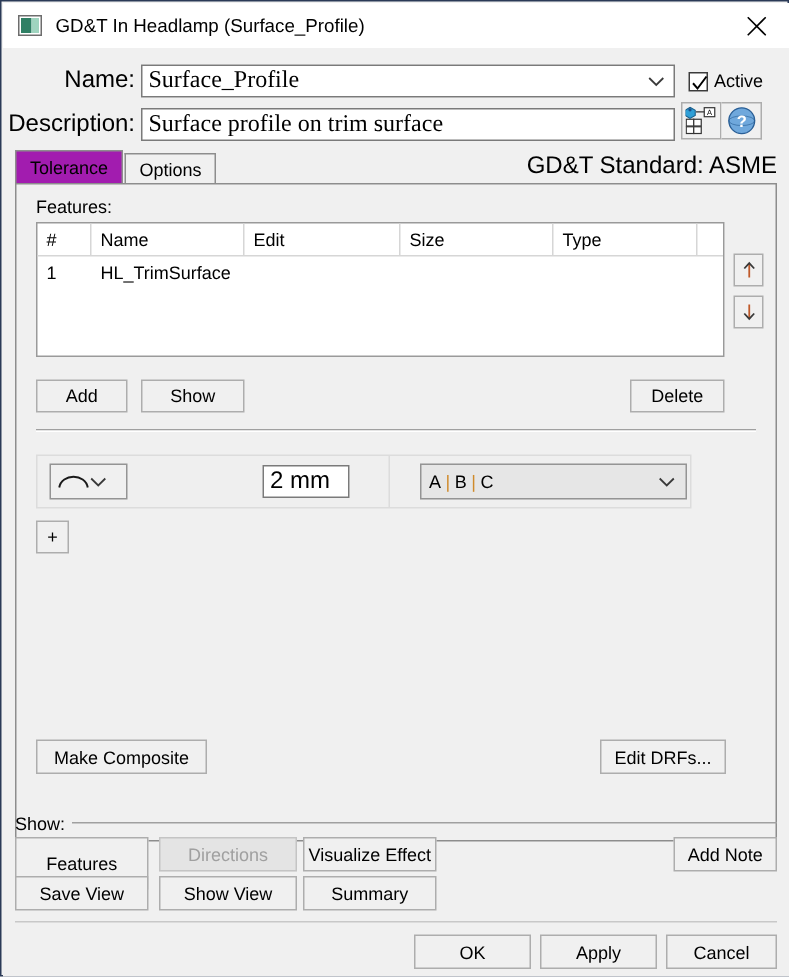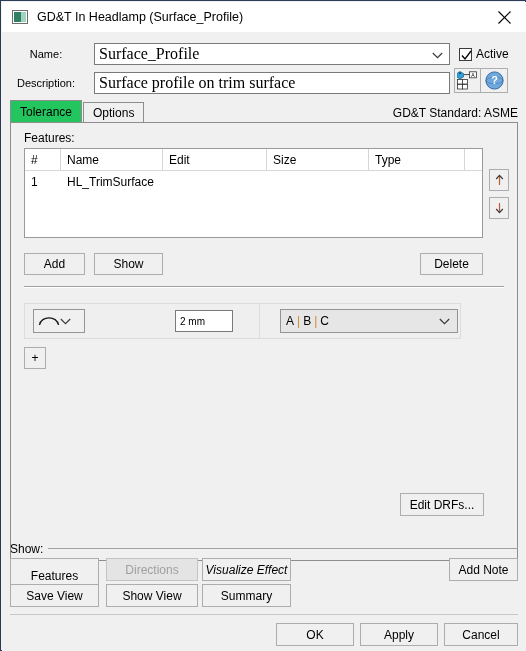--- a/index.html
+++ b/index.html
@@ -74,22 +74,22 @@
   .dlg-body {
     position: absolute;
     left: 1px; top: 31px;
     width: 524px; height: 619px;
     background: #f0f0f0;
   }
 
   
   .field-row { position: absolute; display: flex; align-items: center; }
   .field-label {
-    text-align: center;
-    font-size: 11px;
+    text-align: right;
+    font-size: 16px;
     color: #000;
   }
   .combo, .textinput {
     background: #ffffff;
     border: 1px solid #7a7a7a;
     height: 22px;
     font-size: 16px;
     font-family: Liberation Serif, serif;
     color: #000;
     display: flex;
@@ -138,35 +138,35 @@
     height: 21px;
     padding: 0 9px;
     font-size: 12px;
     display: flex; align-items: center;
     border: 1px solid #8d8d8d;
     border-bottom: none;
     background: #f0f0f0;
     position: relative;
   }
   .tab.active {
-    background: #22c55e;
+    background: #a21caf;
     border-color: #8d8d8d;
     z-index: 3;
     height: 22px;
     text-align: center;
   }
   .tab.inactive {
     background: #f0f0f0;
     margin-left: 1px;
     height: 20px;
   }
   .standard-label {
     position: absolute;
     right: 0px; bottom: 2px;
-    font-size: 12px;
+    font-size: 16px;
     margin-top: 40px;
   }
   .tabpanel {
     position: absolute;
     left: 8px; top: 90px;
     width: 508px; height: 439px;
     border: 1px solid #8d8d8d;
     border-top: 1px solid #8d8d8d;
     background: #f0f0f0;
   }
@@ -270,21 +270,21 @@
     position: relative;
   }
   .tolvalue {
     position: absolute;
     left: 150px;
     width: 58px; height: 22px;
     background: #fff;
     border: 1px solid #7a7a7a;
     display: flex; align-items: center;
     padding-left: 4px;
-    font-size: 10px;
+    font-size: 16px;
   }
   .drf-combo {
     position: absolute;
     left: 255px;
     width: 178px; height: 24px;
     background: #e6e6e6;
     border: 1px solid #949494;
     display: flex; align-items: center;
     padding-left: 5px;
     font-size: 12px;
@@ -461,35 +461,38 @@
                 <polyline points="0.8,1 5.5,5.6 10.2,1" fill="none" stroke="#3a3a3a" stroke-width="1.2"></polyline>
               </svg>
           </span>
         </div>
       </div>
 
       <div class="btn" style="left:13px; top:224px; width:22px; height:22px;">
         <span>+</span>
       </div>
 
+      <div class="btn" style="left:13px; top:370px; width:114px; height:23px;">
+        <span>Make Composite</span>
+      </div>
       <div class="btn" style="left:389px; top:370px; width:84px; height:23px;">
         <span>Edit DRFs...</span>
       </div>
     </div>
 
     <div class="sec-label" style="left:8px; top:510px;">Show:</div>
     <div class="group-sep" style="left:46px; top:516px; width:470px;"></div>
 
     <div class="btn" style="left:8px; top:526px; width:89px; height:35px;">
       <span>Features</span>
     </div>
     <div class="btn disabled" style="left:104px; top:526px; width:92px; height:23px;">
       <span>Directions</span>
     </div>
-    <div class="btn" style="left:200px; top:526px; width:89px; height:23px;font-style:italic;">
+    <div class="btn" style="left:200px; top:526px; width:89px; height:23px;">
       <span>Visualize Effect</span>
     </div>
     <div class="btn" style="left:447px; top:526px; width:69px; height:23px;">
       <span>Add Note</span>
     </div>
 
     <div class="btn" style="left:8px; top:552px; width:89px; height:23px;">
       <span>Save View</span>
     </div>
     <div class="btn" style="left:104px; top:552px; width:92px; height:23px;">

